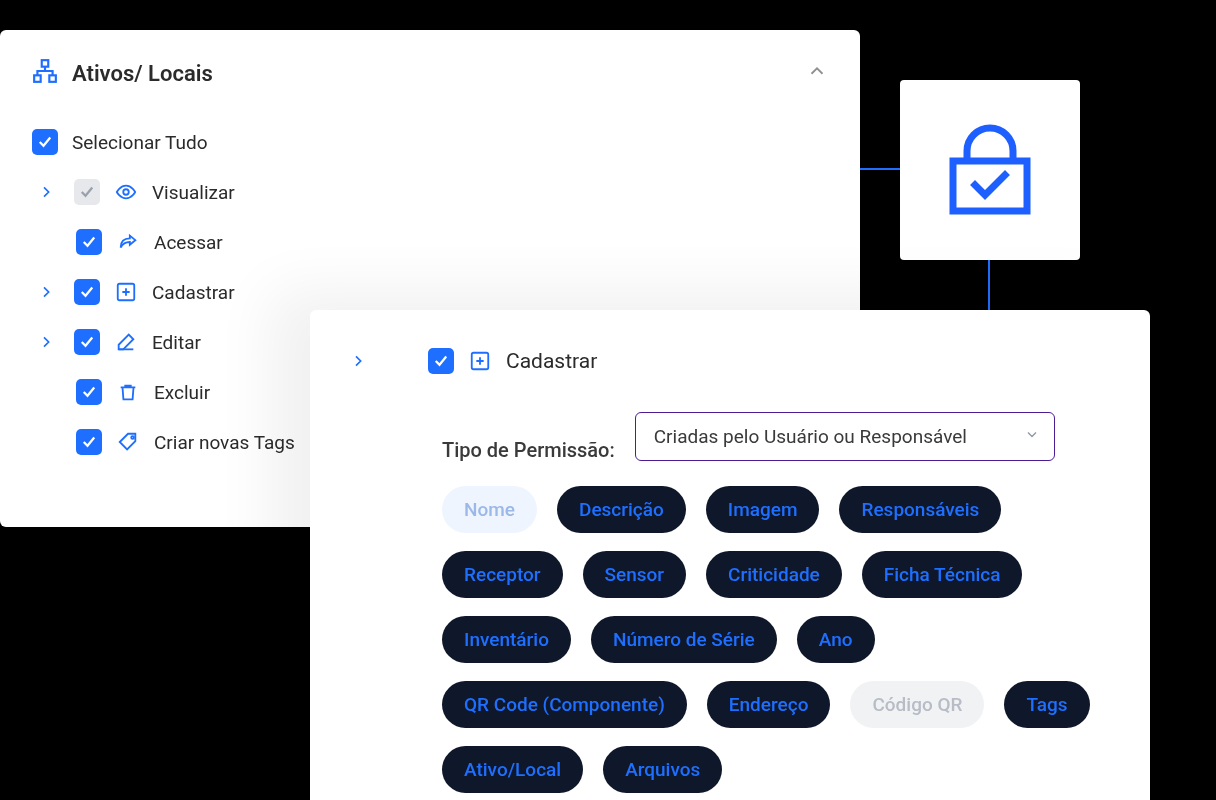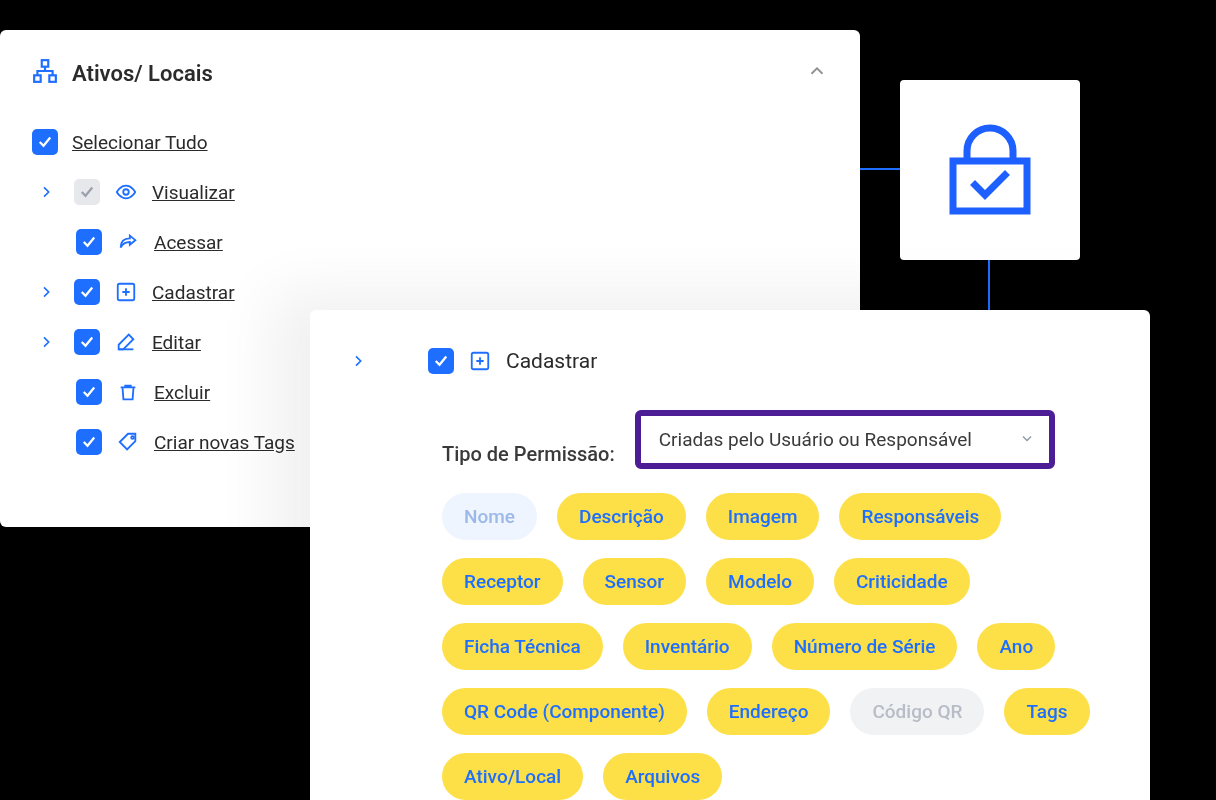--- a/index.html
+++ b/index.html
@@ -25,21 +25,21 @@
       radial-gradient(circle at 90% 40%, #0009 2px, transparent 3px);
     filter: blur(1px);
     pointer-events:none;
   }
 
   .section-header { display:flex; align-items:center; justify-content:space-between; margin-bottom:28px; }
   .section-title { display:flex; align-items:center; gap:14px; font-size:22px; font-weight:600; color:#2b2b2b; }
   .section-title .icon { color:#1e6fff; }
   .caret { color:#909090; font-size:22px; }
 
-  .tree { font-size:19px; color:#2b2b2b;text-decoration:underline; }
+  .tree { font-size:19px; color:#2b2b2b; }
   .row { display:flex; align-items:center; gap:14px; padding:12px 0; }
   .indent-0 { padding-left: 0; }
   .indent-1 { padding-left: 0; }
   .indent-2 { padding-left: 44px; }
   .chev { width:28px; display:inline-flex; justify-content:center; color:#1e6fff; }
   .chev-spacer { width:28px; display:inline-block; }
 
   .chk { width:26px; height:26px; border-radius:5px; display:inline-flex; align-items:center; justify-content:center; flex-shrink:0; }
   .chk.on { background:#1e6fff; color:#fff; }
   .chk.semi { background:#e6e8ec; color:#9aa1ac; }
@@ -65,28 +65,28 @@
       radial-gradient(circle at 55% 20%, #0009 2px, transparent 3px),
       radial-gradient(circle at 75% 70%, #0008 2px, transparent 3px),
       radial-gradient(circle at 95% 40%, #0009 2px, transparent 3px);
     filter: blur(1px);
     pointer-events:none;
   }
 
   .perm-row { display:flex; align-items:center; gap:20px; margin:24px 0 24px 98px; font-size:20px; color:#3a3a3a; }
   .perm-row label { font-weight:500;margin-top:28px; }
   .select {
-    border:6px solid #4c1d95; border-radius:6px; padding:12px 44px 12px 18px;
+    border:1px solid #4c1d95; border-radius:6px; padding:12px 44px 12px 18px;
     font-size:19px; color:#3a3a3a; position:relative; min-width:420px; background:#fff;
   }
   .select .sel-caret { position:absolute; right:14px; top:50%; transform:translateY(-50%); color:#8f97a3; }
 
   .chips { display:flex; flex-wrap:wrap; gap:18px 20px; margin-left:98px; }
   .chip {
-    background:#fde047; color:#1e6fff; font-size:19px; font-weight:500;
+    background:#0f172a; color:#1e6fff; font-size:19px; font-weight:500;
     padding:12px 22px; border-radius:999px;
   }
   .chip.muted { background:#eef5ff; color:#9cb8e8; }
   .chip.disabled { background:#f1f2f4; color:#b7bcc6; }
 
   
   .lock-tile {
     position:absolute; left:900px; top:80px; width:180px; height:180px;
     background:#fff; display:flex; align-items:center; justify-content:center;
     border-radius:4px;
@@ -297,21 +297,20 @@
       </div>
     </div>
 
     <div class="chips" id="chips-container">
         <span class="chip muted">Nome</span>
         <span class="chip">Descrição</span>
         <span class="chip">Imagem</span>
         <span class="chip">Responsáveis</span>
         <span class="chip">Receptor</span>
         <span class="chip">Sensor</span>
-        <span class="chip">Modelo</span>
         <span class="chip">Criticidade</span>
         <span class="chip">Ficha Técnica</span>
         <span class="chip">Inventário</span>
         <span class="chip">Número de Série</span>
         <span class="chip">Ano</span>
         <span class="chip">QR Code (Componente)</span>
         <span class="chip">Endereço</span>
         <span class="chip disabled">Código QR</span>
         <span class="chip">Tags</span>
         <span class="chip">Ativo/Local</span>

